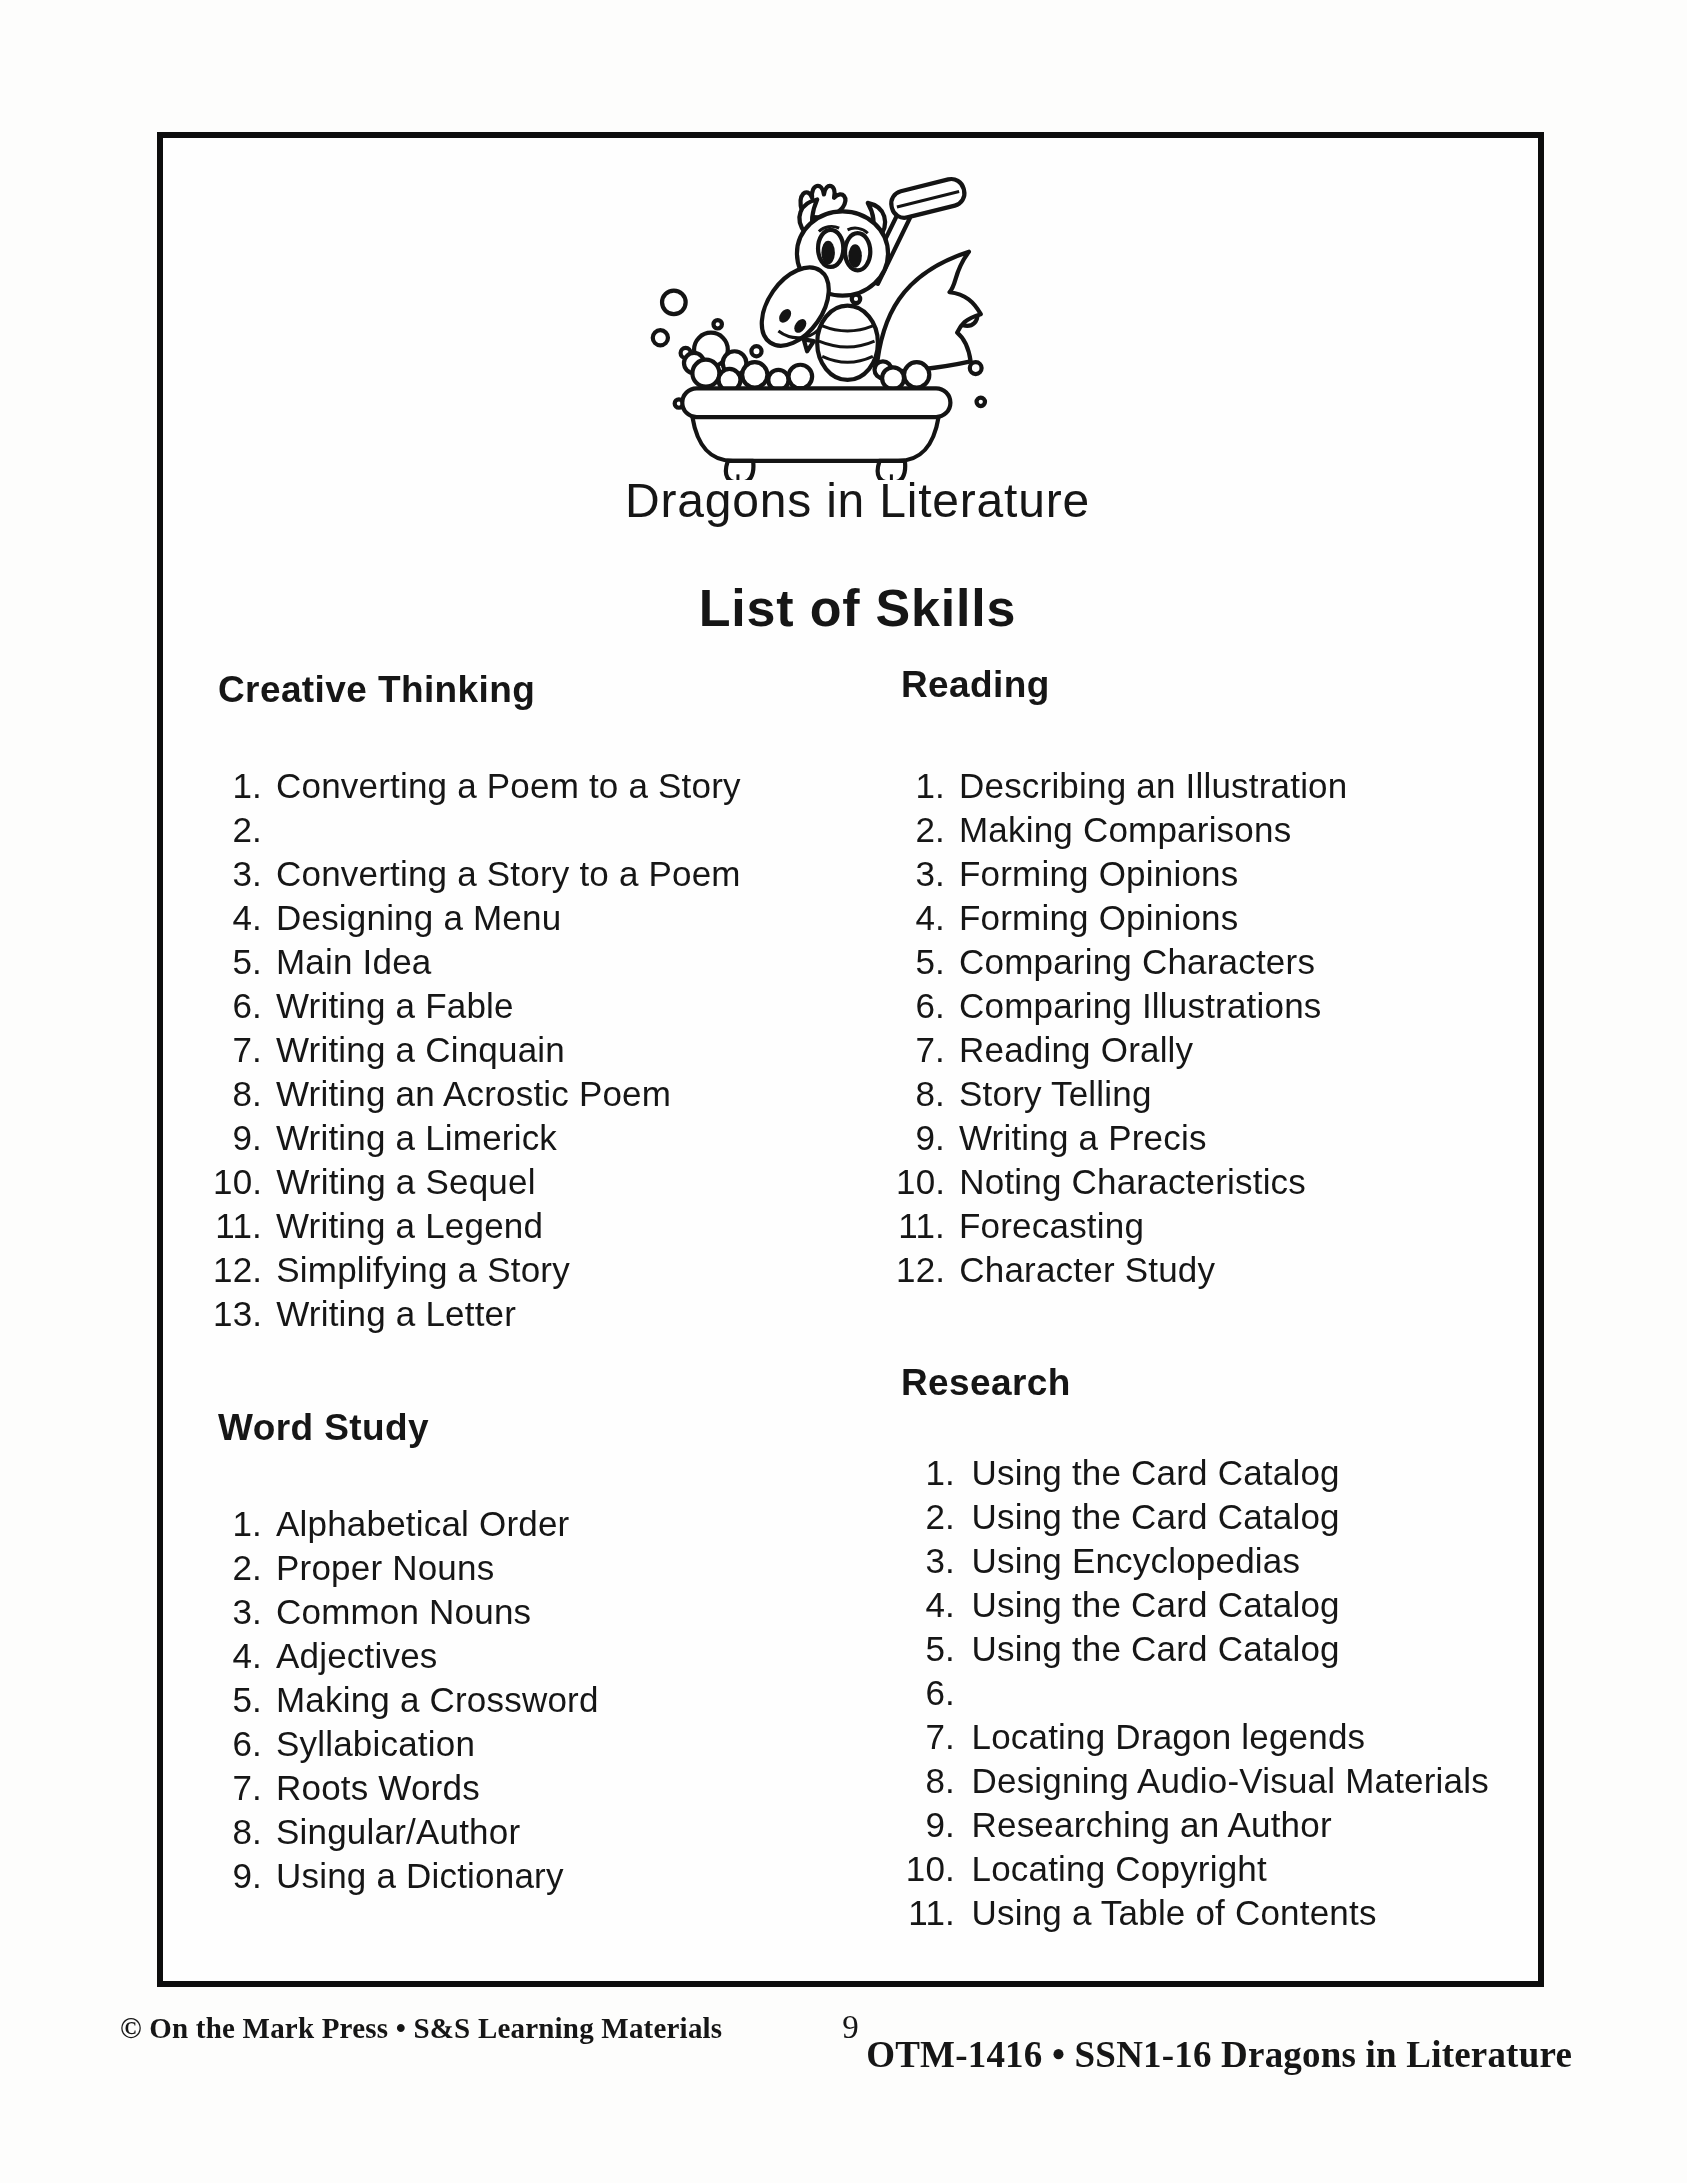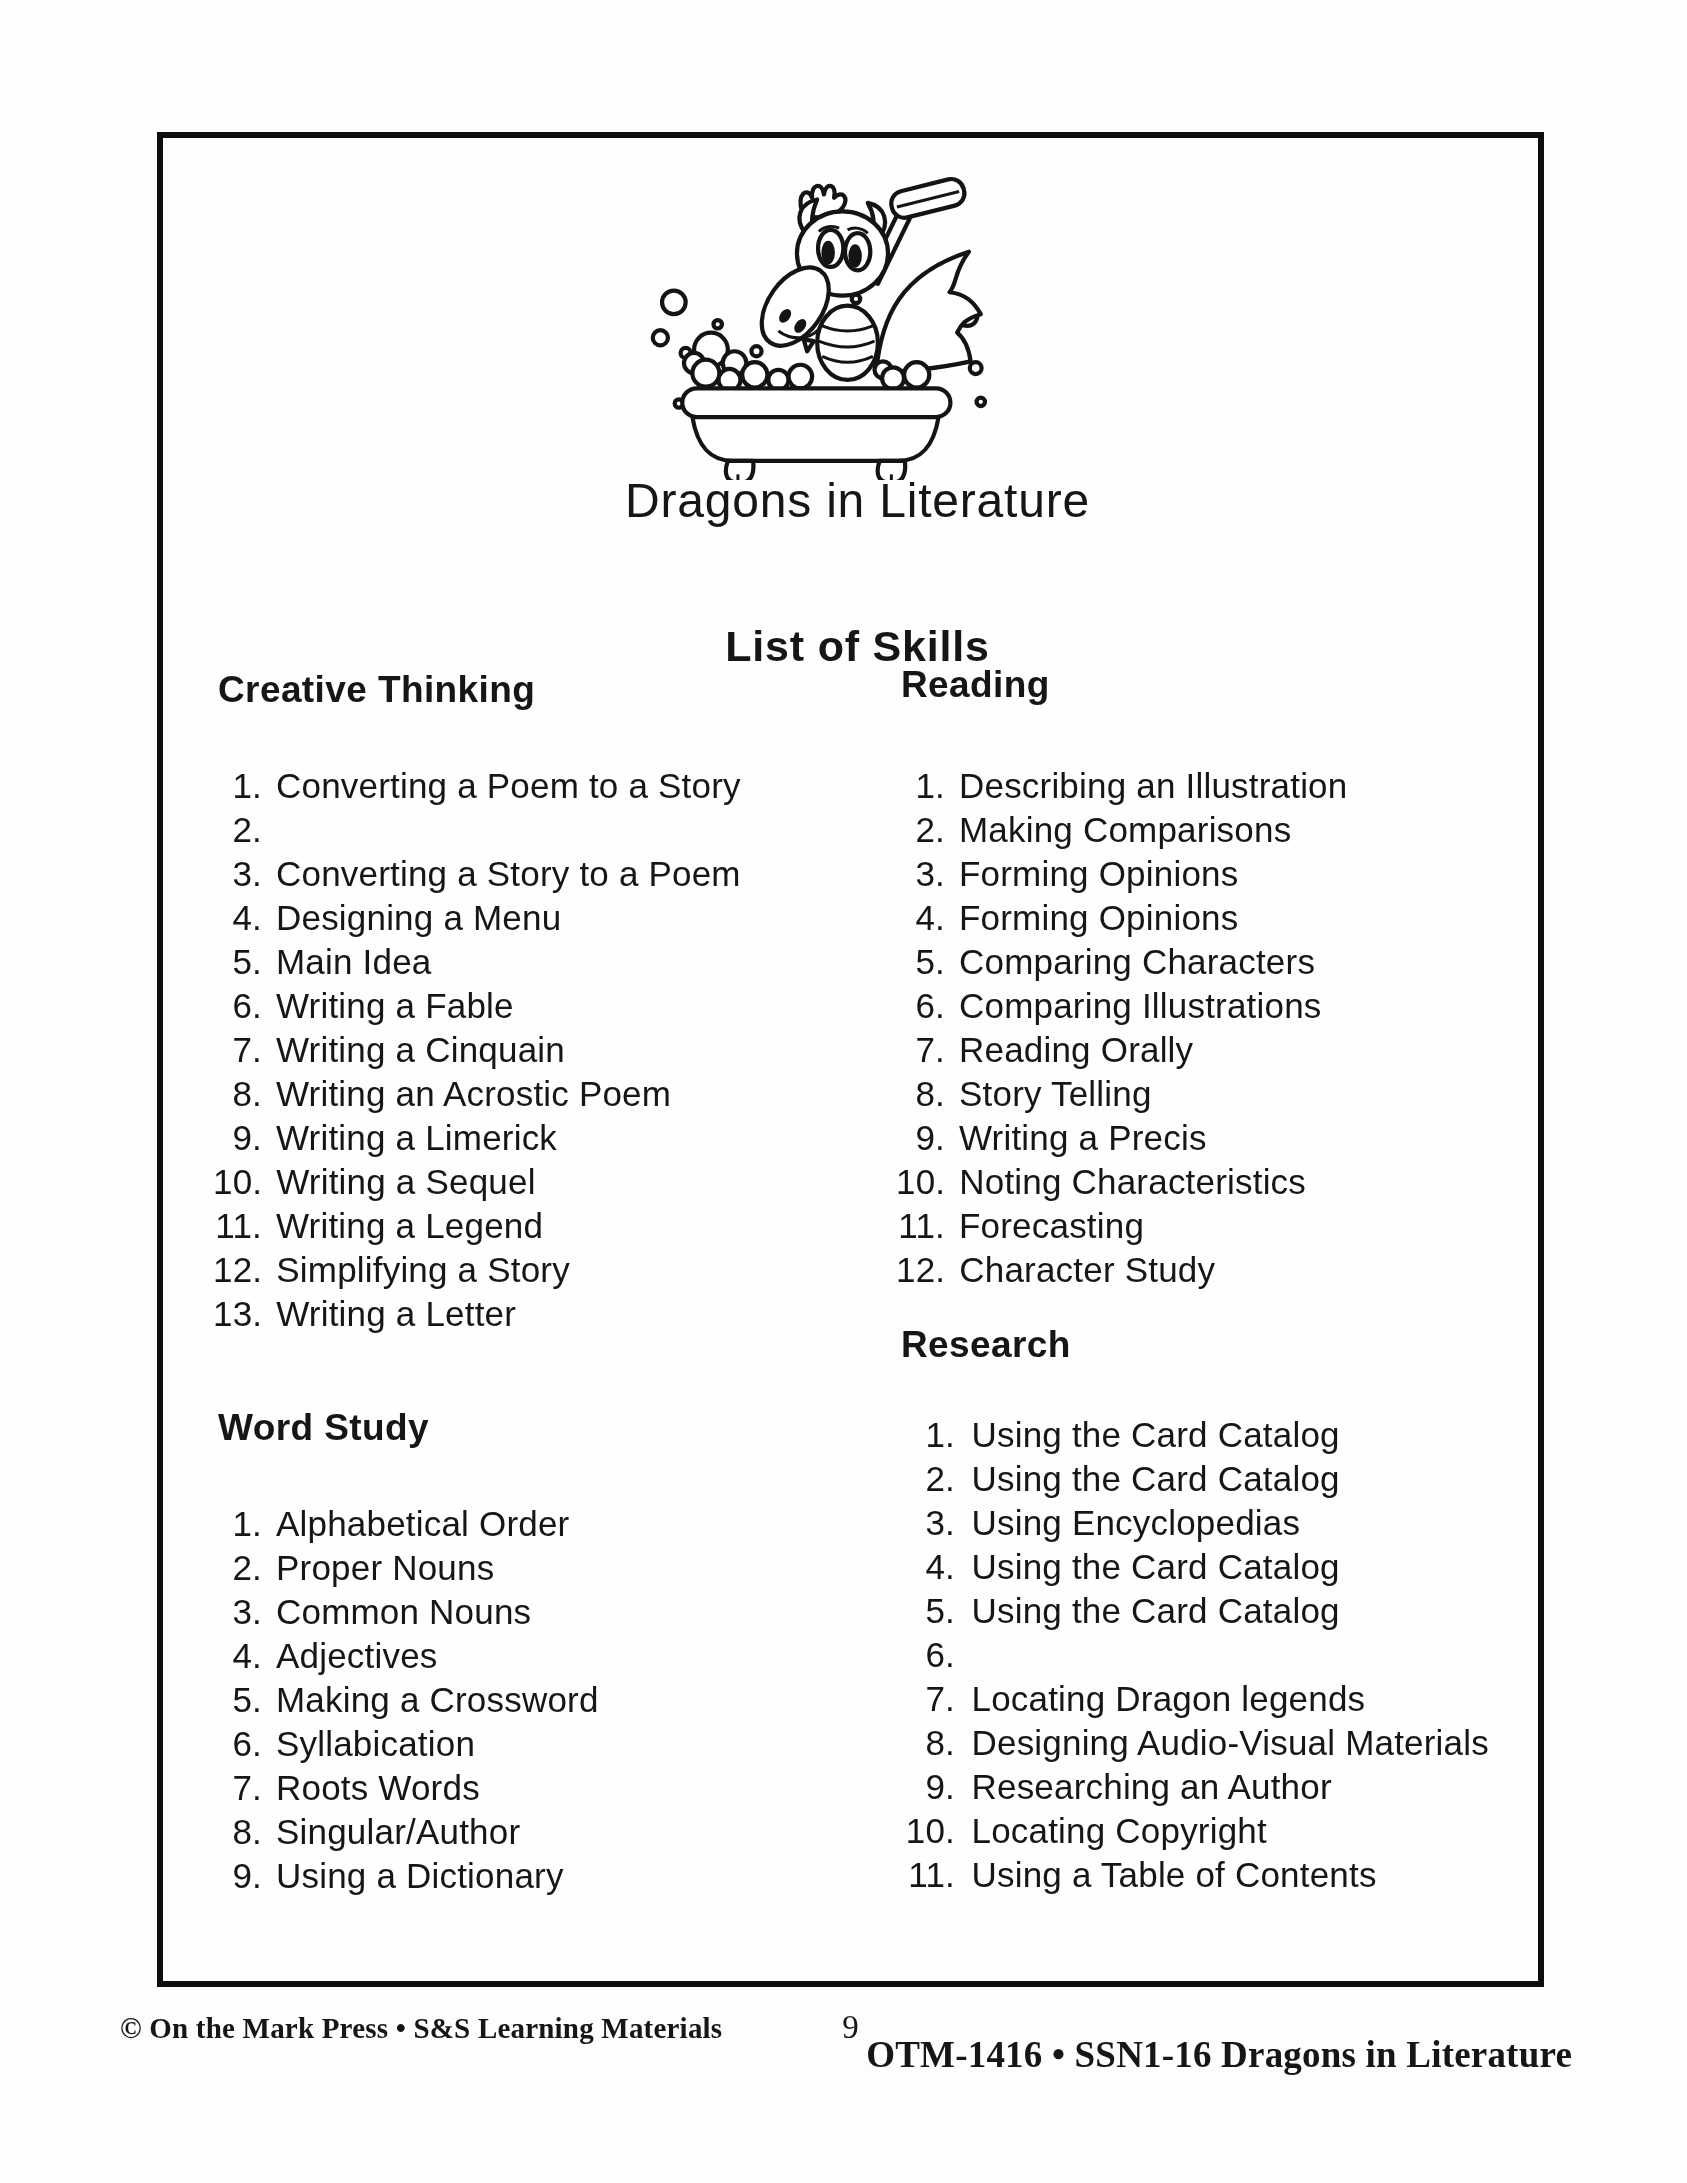--- a/index.html
+++ b/index.html
@@ -21,42 +21,42 @@
     position:absolute;left:630px;top:150px;width:371px;height:330px;
   }
   .page-title{
     position:absolute;left:157px;top:473px;width:1401px;
     text-align:center;
     font-size:48px;font-weight:normal;letter-spacing:0.8px;
   }
   .page-subtitle{
     position:absolute;left:157px;top:578px;width:1401px;
     text-align:center;
-    font-size:43px;font-weight:bold;letter-spacing:0.8px;margin-top:44px;
+    font-size:52px;font-weight:bold;letter-spacing:0.8px;
   }
   .col{position:absolute;}
   .col-left{left:213px;top:669px;width:568px;}
   .col-right{left:896px;top:664px;width:593px;}
   .col h2{
     margin:0 0 0 5px;
     font-size:37px;font-weight:bold;letter-spacing:0.4px;
     line-height:41px;
   }
   .col ol{
     list-style:none;margin:0;padding:0;
     font-size:35px;line-height:44px;letter-spacing:0.2px;
   }
   .col ol li{display:flex;align-items:flex-start;}
   .col ol .num{flex:0 0 49px;text-align:right;margin-right:14px;white-space:nowrap;}
   .col ol .txt{flex:1 1 auto;}
   #creative-list{margin-top:54px;}
   #wordstudy-heading{margin-top:71px;}
   #wordstudy-list{margin-top:54px;}
   #reading-list{margin-top:59px;}
-  #research-heading{margin-top:32px;}
+  #research-heading{margin-top:70px;}
   #research-list{margin-top:48px;}
   #research-list .num{flex-basis:59px;margin-right:16.5px;}
   .footer{
     position:absolute;left:0;top:0;width:1687px;height:1755px;
     font-family:"Liberation Serif", serif;font-weight:bold;
     pointer-events:none;
   }
   .footer-left{
     position:absolute;left:120px;top:2012px;
     font-size:29px;letter-spacing:0.2px;

